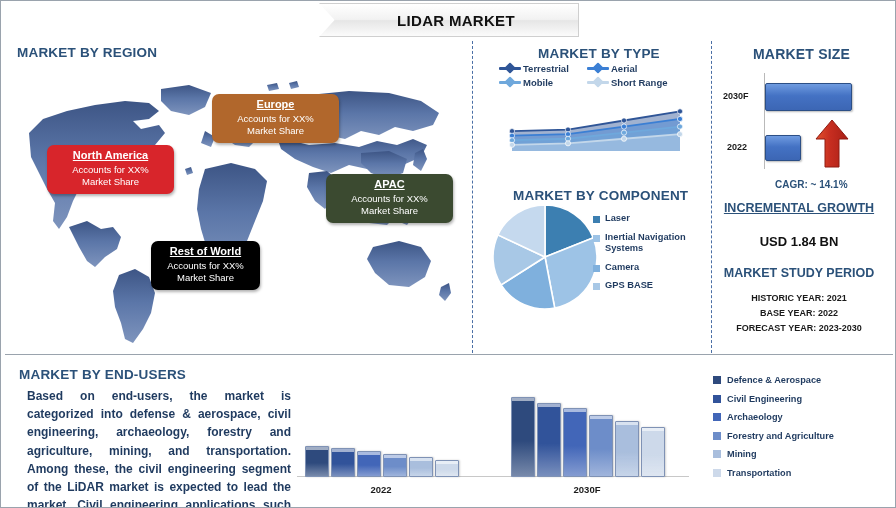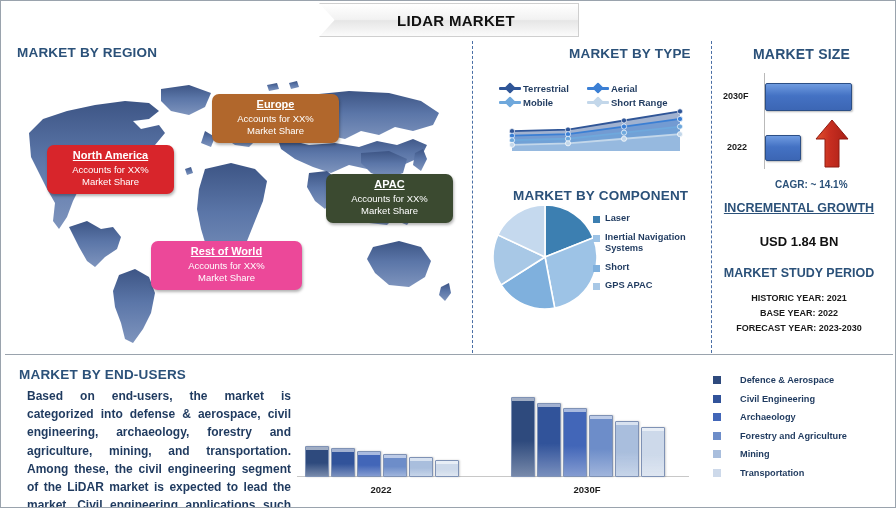--- a/index.html
+++ b/index.html
@@ -41,21 +41,21 @@
     box-shadow:1px 2px 3px rgba(0,0,0,.3);
     padding:4px 6px 6px 6px;box-sizing:border-box;line-height:1.25;
   }
   .region-box .rname{
     display:block;font-size:11px;font-weight:bold;text-decoration:underline;
     margin-bottom:1px;
   }
   .region-box .rl1,.region-box .rl2{display:block;font-size:9.5px;}
 
   
-  #type-legend{position:absolute;left:498px;top:62px;width:180px;margin-top:20px;}
+  #type-legend{position:absolute;left:498px;top:62px;width:180px;}
   .tl-row{display:flex;margin-bottom:3px;}
   .tl-item{display:flex;align-items:center;width:88px;}
   .tl-item .lg-line{
     width:22px;height:3px;border-radius:1px;position:relative;flex:none;margin-right:2px;
   }
   .tl-item .lg-line::after{
     content:"";position:absolute;left:7px;top:-3px;width:8px;height:8px;
     transform:rotate(45deg);border-radius:1px;
   }
   .tl-item .lg-txt{font-size:9.5px;font-weight:bold;color:#1f3a5f;white-space:nowrap;}
@@ -101,21 +101,21 @@
   .eu-bar::after{
     content:"";position:absolute;left:0;top:0;width:100%;height:3px;
     background:rgba(255,255,255,.55);
   }
   .eu-axis{position:absolute;left:0;bottom:22px;width:392px;height:1px;background:#c8c8c8;}
   .eu-tick{
     position:absolute;bottom:4px;font-size:9.5px;font-weight:bold;color:#1a1a1a;
     text-align:center;
   }
   #eu-legend{position:absolute;left:712px;top:374px;width:176px;}
-  .el-item{display:flex;align-items:center;margin-bottom:8.5px;gap:13px;}
+  .el-item{display:flex;align-items:center;margin-bottom:8.5px;}
   .el-sw{width:8px;height:8px;flex:none;margin-right:6px;}
   .el-txt{font-size:9.2px;font-weight:bold;color:#1f3a5f;white-space:nowrap;}
 </style>
 <style>#tlm0::after{background:#2f5597;}
 #tlm1::after{background:#3b7fd4;}
 #tlm2::after{background:#6fa8dc;}
 #tlm3::after{background:#c3d7ea;}</style></head>
 <body>
 
 <div id="page">
@@ -197,28 +197,28 @@
       <span class="rl1">Accounts for XX%</span>
       <span class="rl2">Market Share</span>
     </div>
 
     <div class="region-box" style="left:317px;top:113px;width:127px;background:#3b4a30;">
       <span class="rname">APAC</span>
       <span class="rl1">Accounts for XX%</span>
       <span class="rl2">Market Share</span>
     </div>
 
-    <div class="region-box" style="left:142px;top:180px;width:151px;background:#ec4899;">
+    <div class="region-box" style="left:142px;top:180px;width:109px;background:#000000;">
       <span class="rname">Rest of World</span>
       <span class="rl1">Accounts for XX%</span>
       <span class="rl2">Market Share</span>
     </div>
   </div>
 
-  <div class="sec-head" style="left:568px;top:45px;">MARKET BY TYPE</div>
+  <div class="sec-head" style="left:537px;top:45px;">MARKET BY TYPE</div>
 
   <div id="type-legend">
     <div class="tl-row">
       <div class="tl-item">
         <span class="lg-line" id="tlm0" style="background: rgb(47, 85, 151); --c: #2f5597;"></span>
         <span class="lg-txt">Terrestrial</span>
       </div>
       <div class="tl-item">
         <span class="lg-line" id="tlm1" style="background: rgb(59, 127, 212); --c: #3b7fd4;"></span>
         <span class="lg-txt">Aerial</span>
@@ -277,25 +277,25 @@
       <div class="pl-item">
         <span class="pl-sw" style="background: rgb(60, 127, 177);"></span>
         <span class="pl-txt">Laser</span>
       </div>
       <div class="pl-item">
         <span class="pl-sw" style="background: rgb(157, 195, 230);"></span>
         <span class="pl-txt">Inertial Navigation Systems</span>
       </div>
       <div class="pl-item">
         <span class="pl-sw" style="background: rgb(127, 176, 221);"></span>
-        <span class="pl-txt">Short</span>
+        <span class="pl-txt">Camera</span>
       </div>
       <div class="pl-item">
         <span class="pl-sw" style="background: rgb(168, 200, 230);"></span>
-        <span class="pl-txt">GPS APAC</span>
+        <span class="pl-txt">GPS BASE</span>
       </div>
     </div>
 
   <div class="sec-head" style="left:752px;top:45px;font-size:14px;">MARKET SIZE</div>
 
   <div id="ms-axis" style="left:763px;top:72px;height:96px;"></div>
 
   <div id="ms-labels">
     <div class="ms-lab" style="left:722px;top:90px;">2030F</div>
     <div class="ms-lab" style="left:726px;top:141px;">2022</div>

